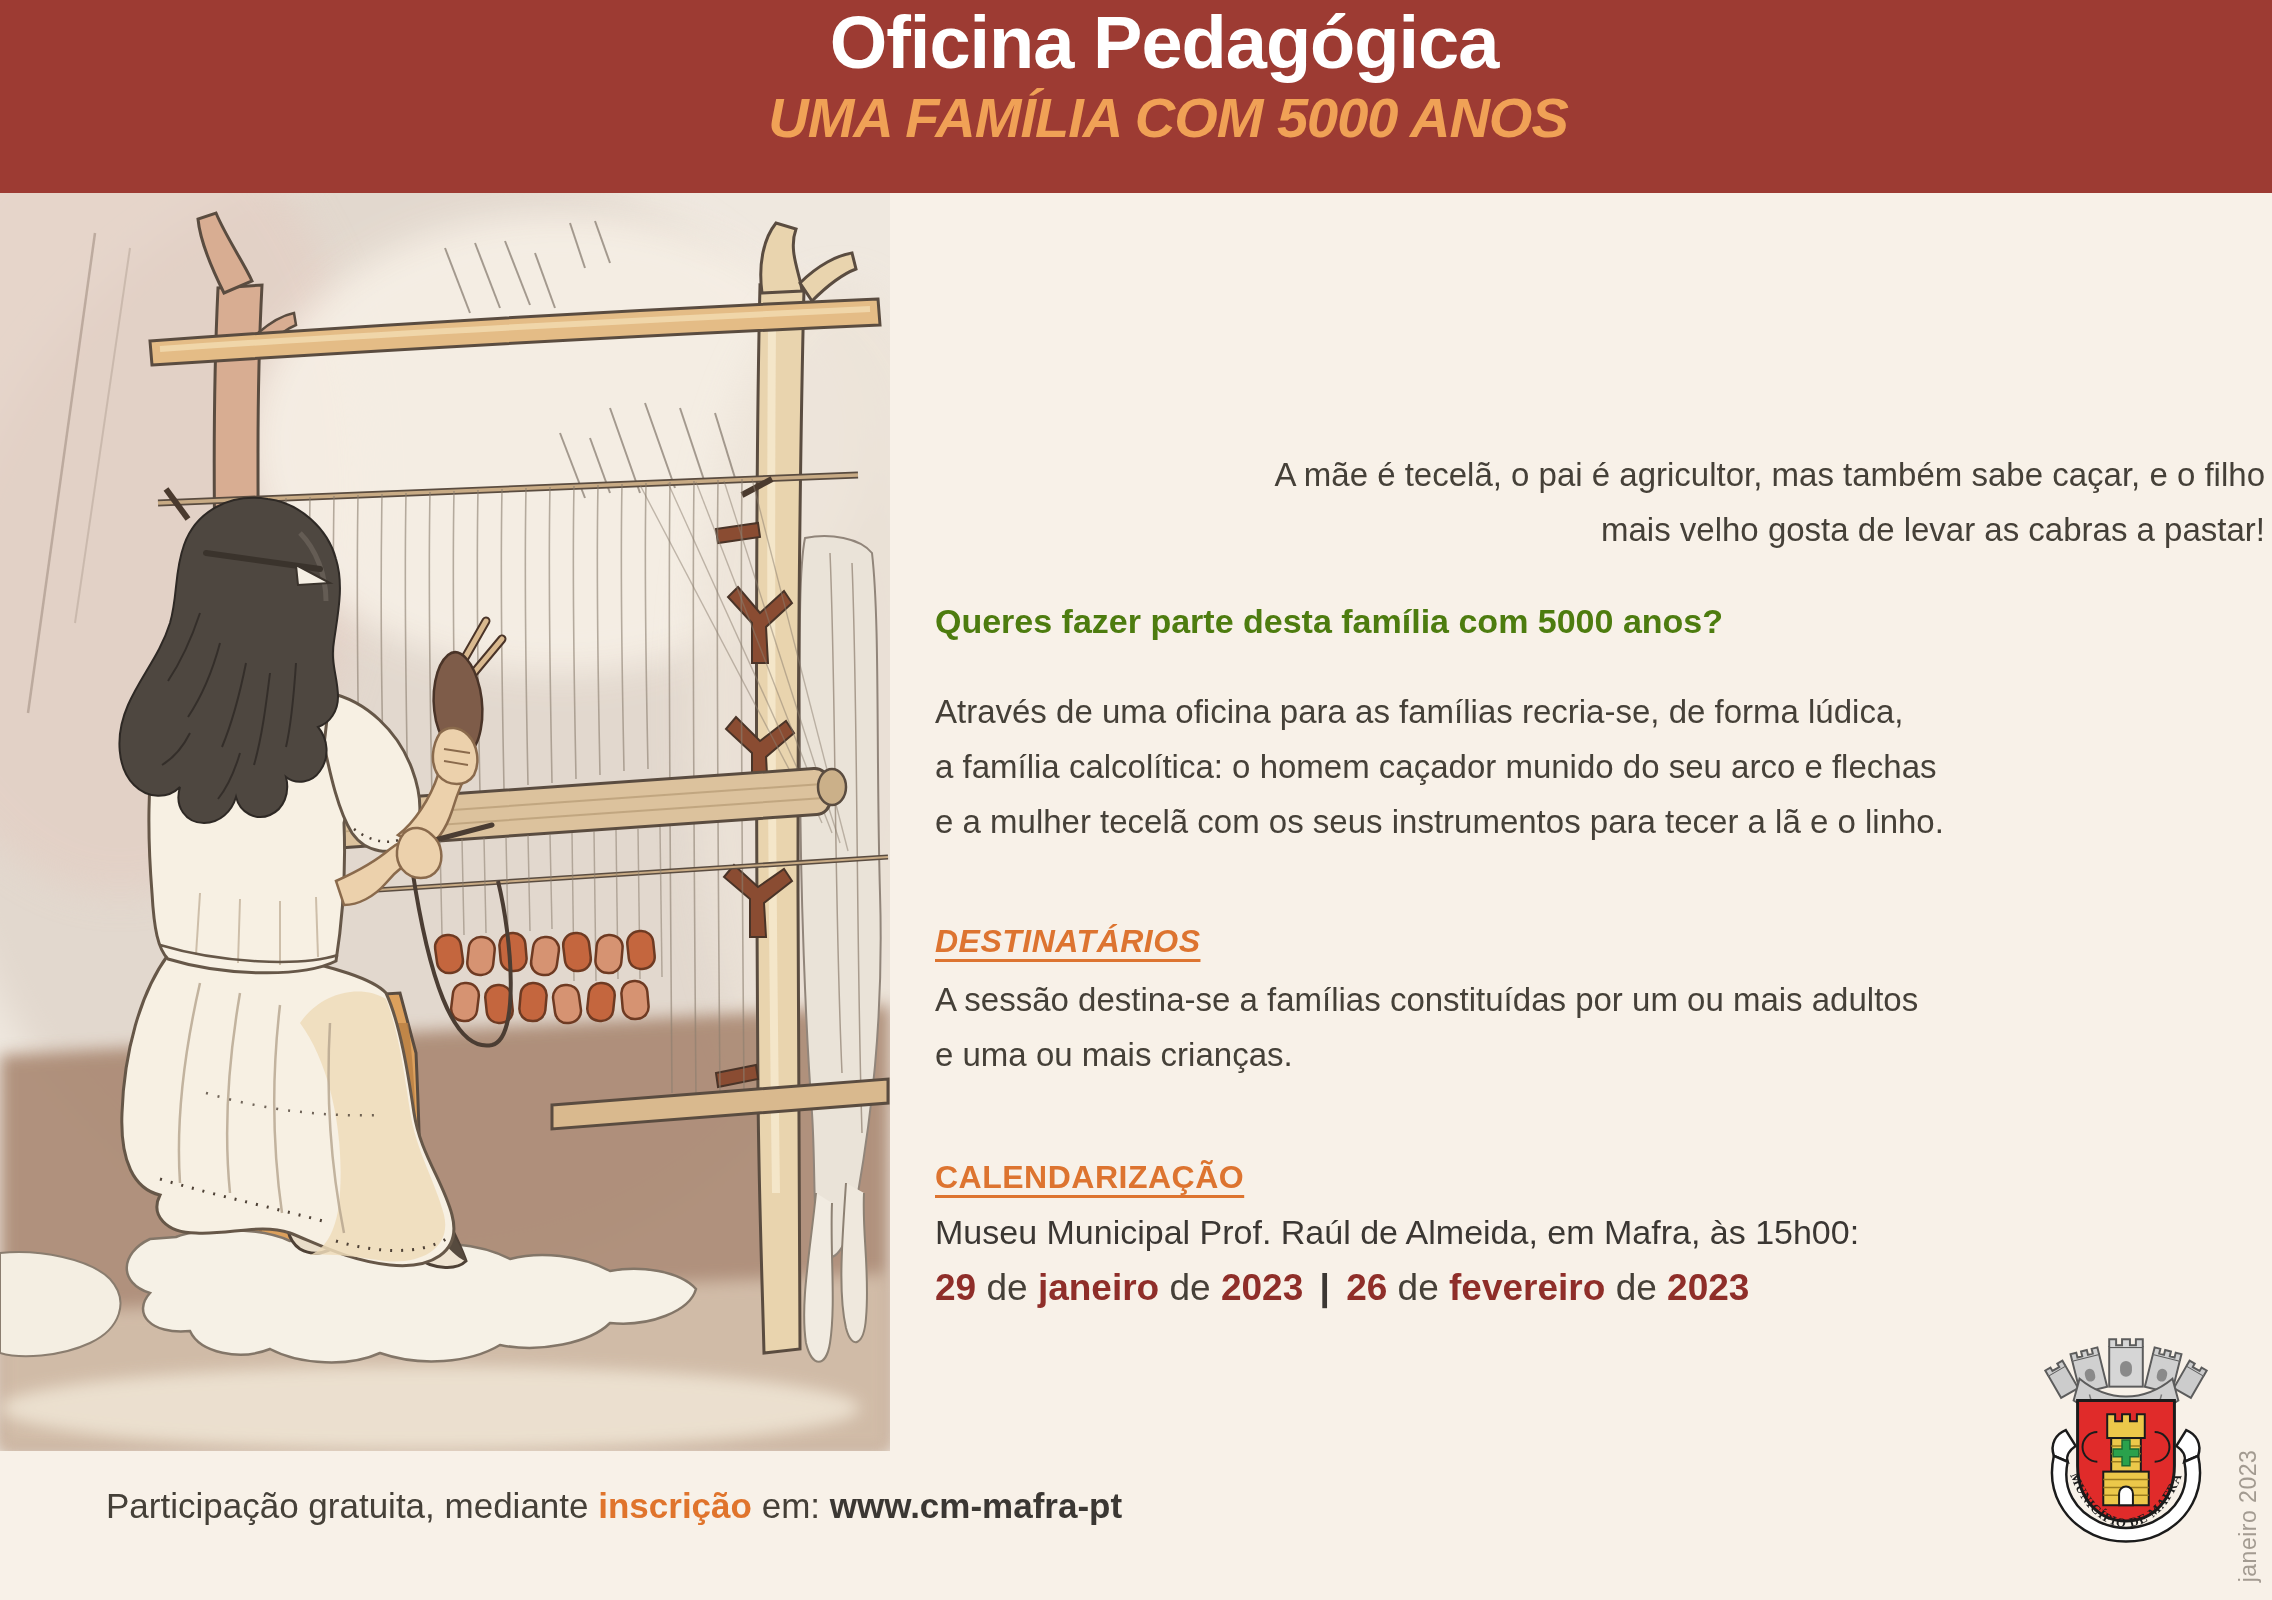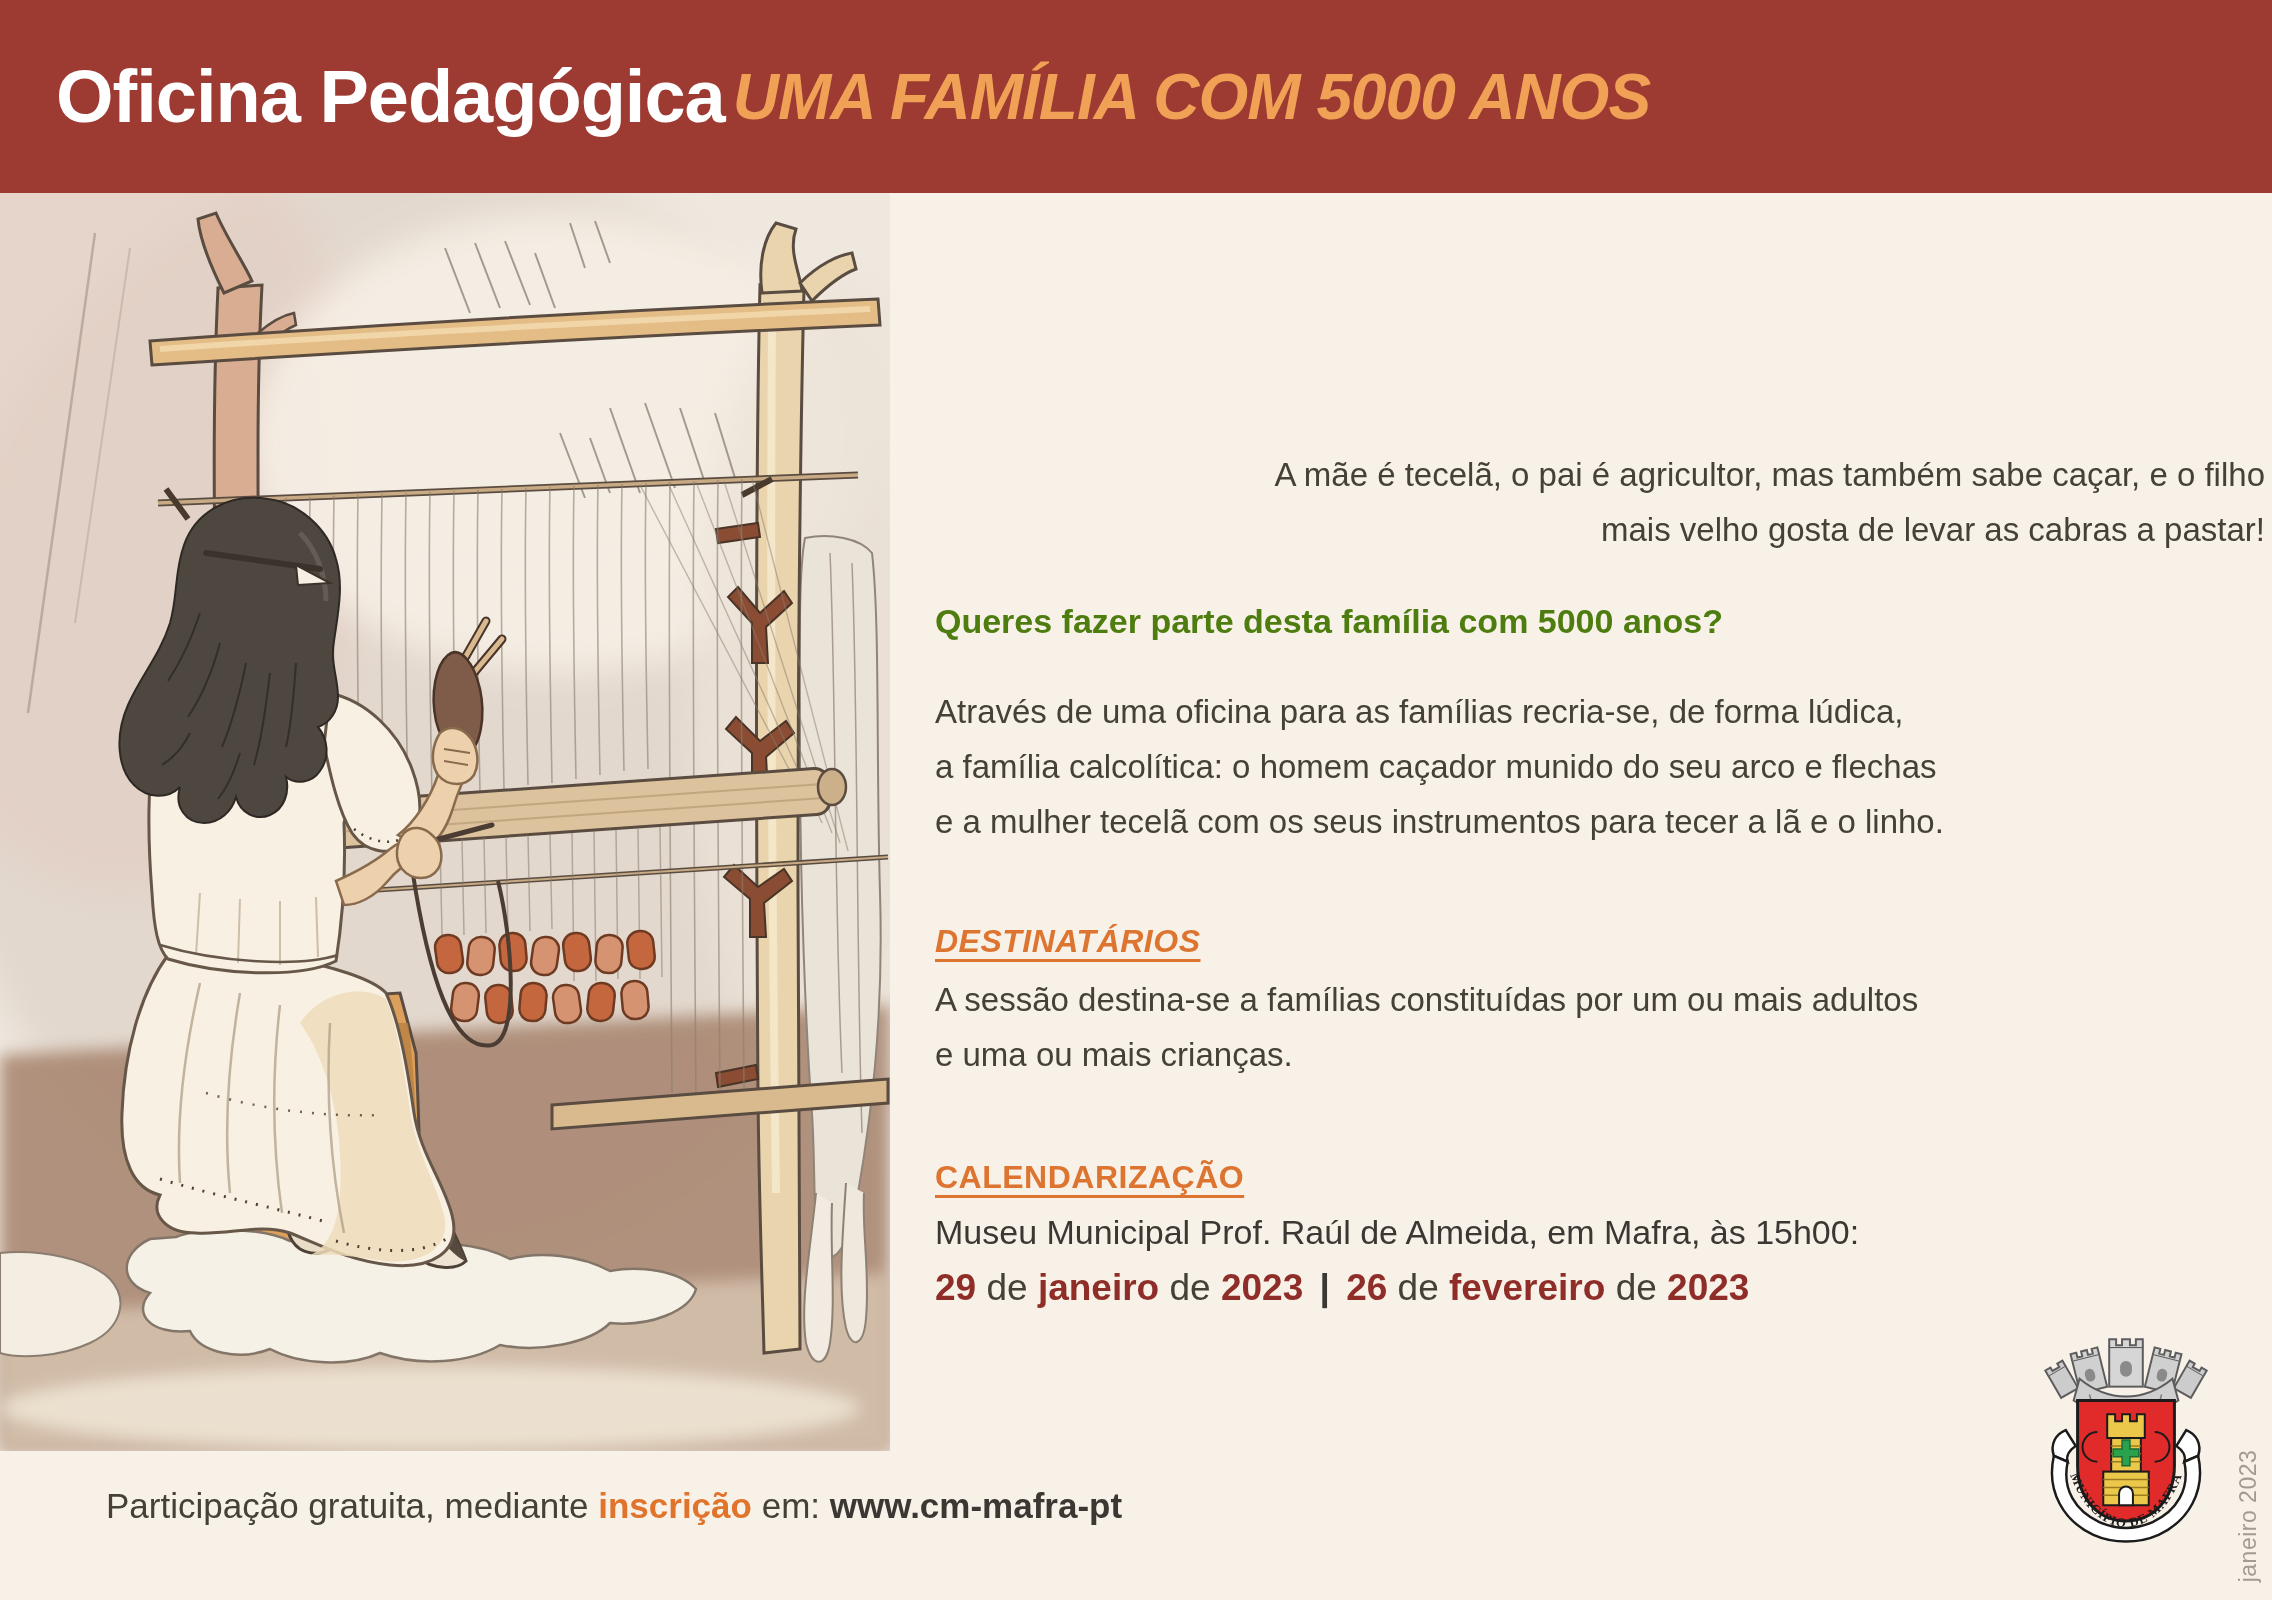--- a/index.html
+++ b/index.html
@@ -1,23 +1,23 @@
 <!DOCTYPE html>
 <html><head>
 <meta charset="utf-8">
 <style>
   html,body{margin:0;padding:0;}
   body{width:2272px;height:1600px;font-family:"Liberation Sans",sans-serif;}
   .page{position:relative;width:2272px;height:1600px;background:#f8f1e8;overflow:hidden;}
 
   
   .header{position:absolute;left:0;top:0;width:2272px;height:193px;background:#9d3b33;
-          display:flex;align-items:center;padding-left:56px;box-sizing:border-box;white-space:nowrap;}
+          display:flex;align-items:center;padding-left:56px;box-sizing:border-box;white-space:nowrap;flex-direction:column;}
   .header .t-main{color:#ffffff;font-size:74px;font-weight:700;letter-spacing:-1px;}
-  .header .t-accent{color:#f0a156;font-size:64px;font-weight:700;font-style:italic;margin-left:8px;letter-spacing:-1px;}
+  .header .t-accent{color:#f0a156;font-size:56px;font-weight:700;font-style:italic;margin-left:8px;letter-spacing:-1px;}
 
   
   .illus{position:absolute;left:0;top:193px;width:890px;height:1258px;}
 
   
   .col{position:absolute;left:935px;width:1330px;color:#454038;font-size:33px;line-height:55px;}
   .p1{top:350px;}
   .p2{top:447px;text-align:right;}
   .question{top:594px;font-weight:700;color:#4d7c0f;font-size:34px;}
   .p3{top:684px;}

